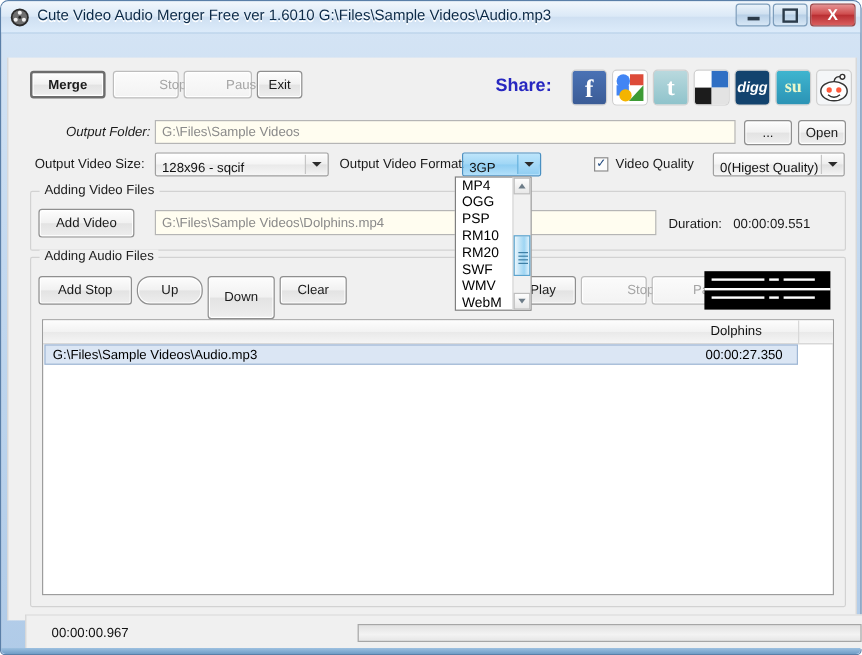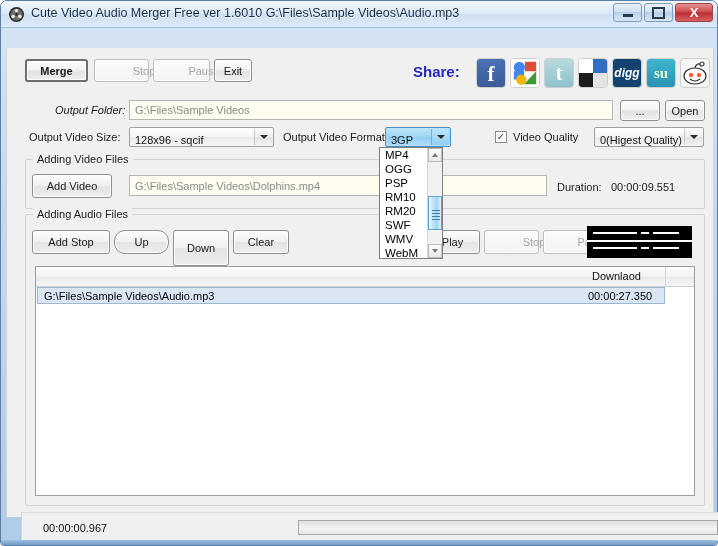--- a/index.html
+++ b/index.html
@@ -372,21 +372,21 @@
       <div class="lcd-line" style="left:54px;top:6px;width:8px;"></div>
       <div class="lcd-line" style="left:66px;top:6px;width:26px;"></div>
       <div class="lcd-line" style="left:6px;top:21px;width:44px;"></div>
       <div class="lcd-line" style="left:54px;top:21px;width:8px;"></div>
       <div class="lcd-line" style="left:66px;top:21px;width:26px;"></div>
       <div class="lcd-line" style="left:0px;top:14px;width:105px;height:2px;"></div>
     </div>
 
     <div id="list" style="left:28px;top:218px;width:660px;height:230px;">
       <div id="list-head">
-        <div class="col-h" style="left:550px;width:80px;">Downlaod</div>
+        <div class="col-h" style="left:550px;width:80px;">Dolphins</div>
         <div class="col-h" style="left:630px;width:28px;border-right:none;"></div>
       </div>
       <div id="row0">
         <span class="cell" style="left:6px;">G:\Files\Sample Videos\Audio.mp3</span>
         <span class="cell" style="left:550px;">00:00:27.350</span>
       </div>
     </div>
 
   </div>
 

